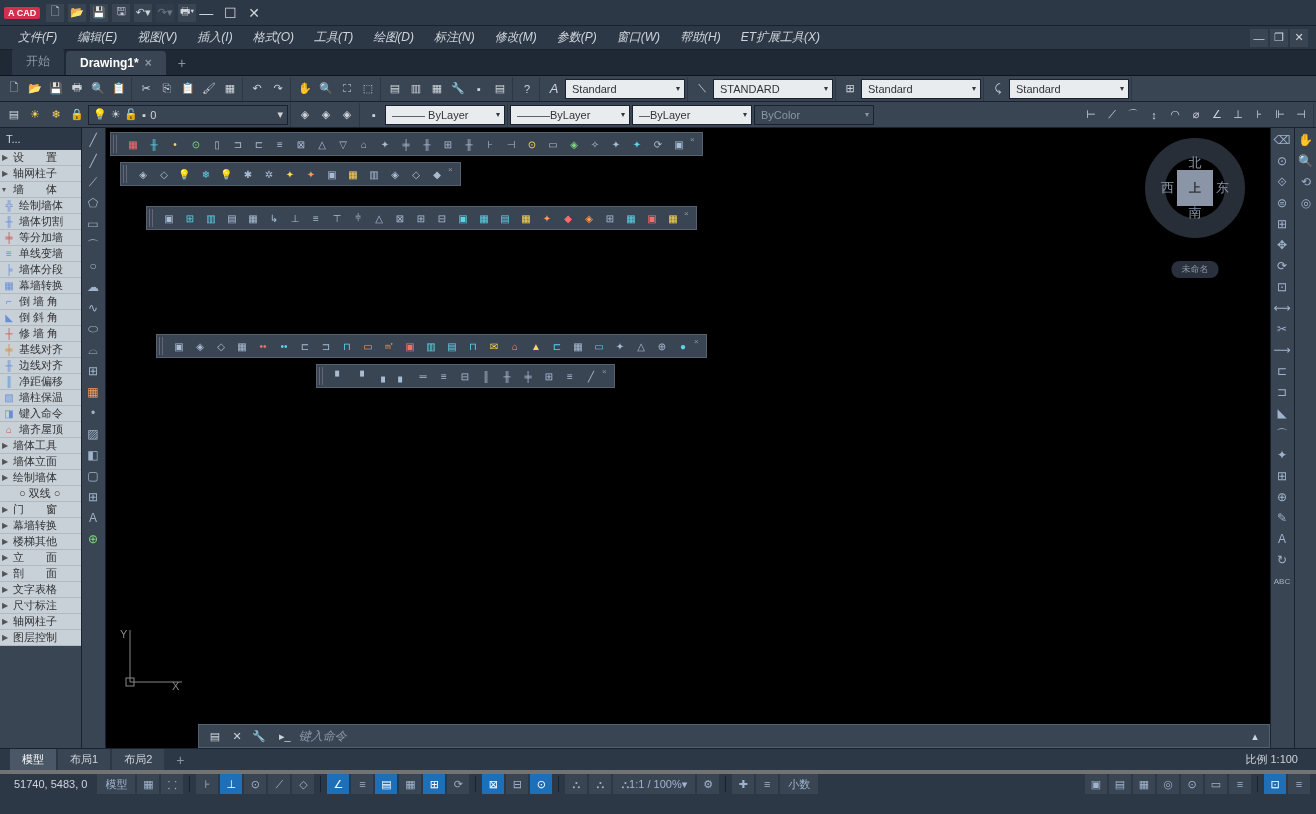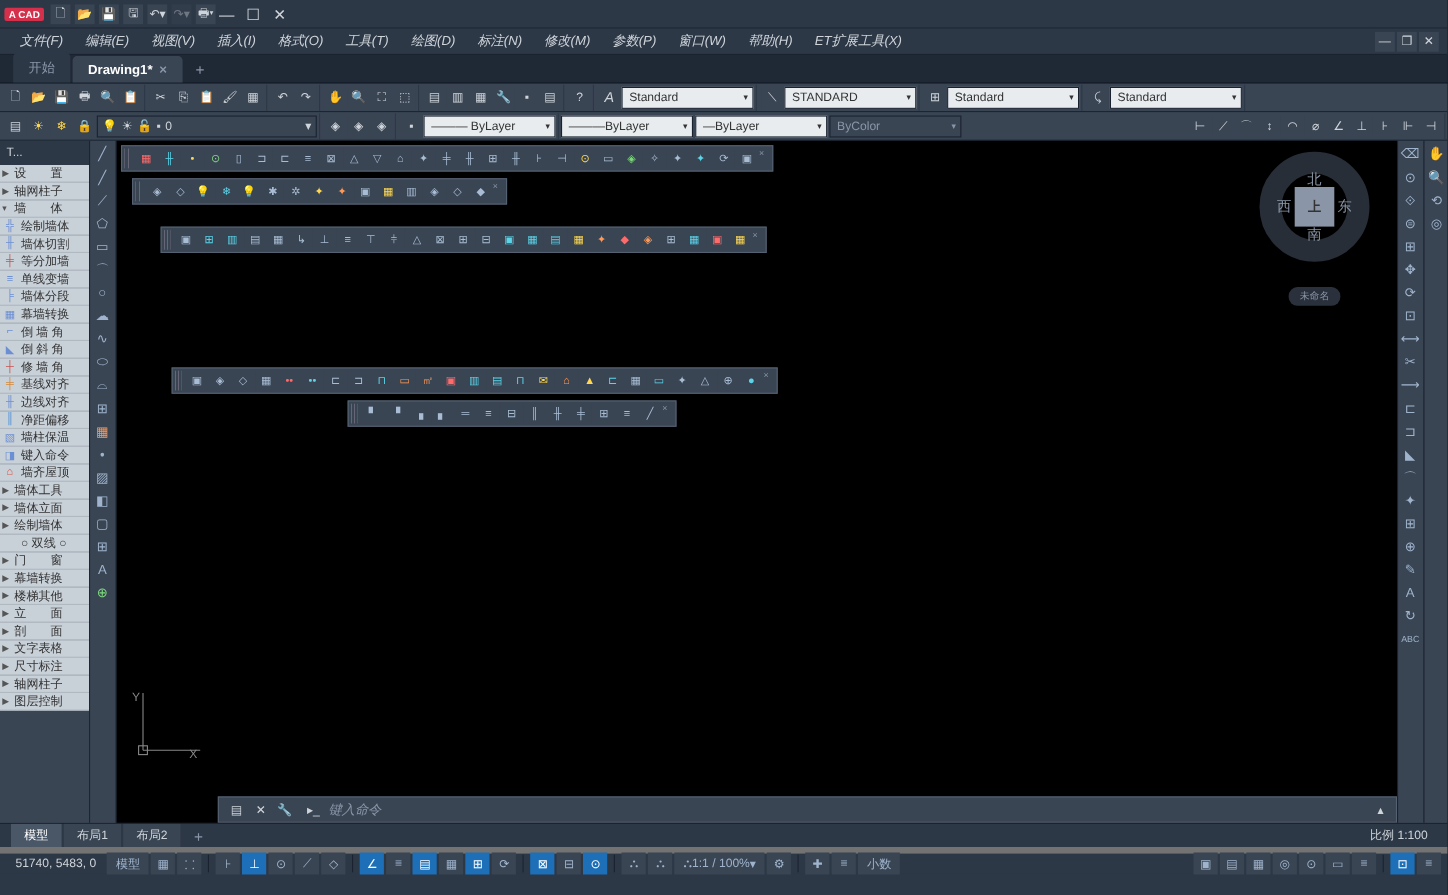--- a/index.html
+++ b/index.html
@@ -86,21 +86,21 @@
 .cmd-icons { display: flex; gap: 2px; padding: 0 6px; }
 .cmd-input { flex: 1; background: #3a4554; color: #8a96a8; font-style: italic; padding: 0 4px; font-size: 12px; }
 
 
 .layout-tabs { height: 22px; background: #2d3847; display: flex; align-items: center; padding: 0 10px; border-top: 1px solid #1a2230; }
 .ltab { padding: 3px 12px; background: #3a4554; color: #cfd4da; font-size: 11px; margin-right: 2px; cursor: pointer; }
 .ltab.active { background: #4a5766; color: #fff; }
 .ratio { margin-left: auto; padding: 2px 8px; font-size: 11px; }
 
 
-.statusbar { height: 24px; background: #2d3847; display: flex; align-items: center; padding: 5px 6px; border-top: 6px solid #737373; gap: 2px; font-size: 11px; }
+.statusbar { height: 24px; background: #2d3847; display: flex; align-items: center; padding: 5px 6px; border-top: 4px solid #737373; gap: 2px; font-size: 11px; }
 .status-coord { padding: 0 8px; color: #cfd4da; }
 .status-btn { height: 20px; min-width: 22px; padding: 0 4px; background: #3a4554; display: flex; align-items: center; justify-content: center; cursor: pointer; font-size: 11px; color: #9fb4cc; }
 .status-btn.active { background: #1d6fb8; color: #fff; }
 .status-btn.wide { padding: 0 8px; }
 .status-sep { width: 1px; height: 16px; background: #1a2230; margin: 0 4px; }
 
 
 .bottom-strip { height: 20px; background: #2d3847; }
 </style>
 </head>

